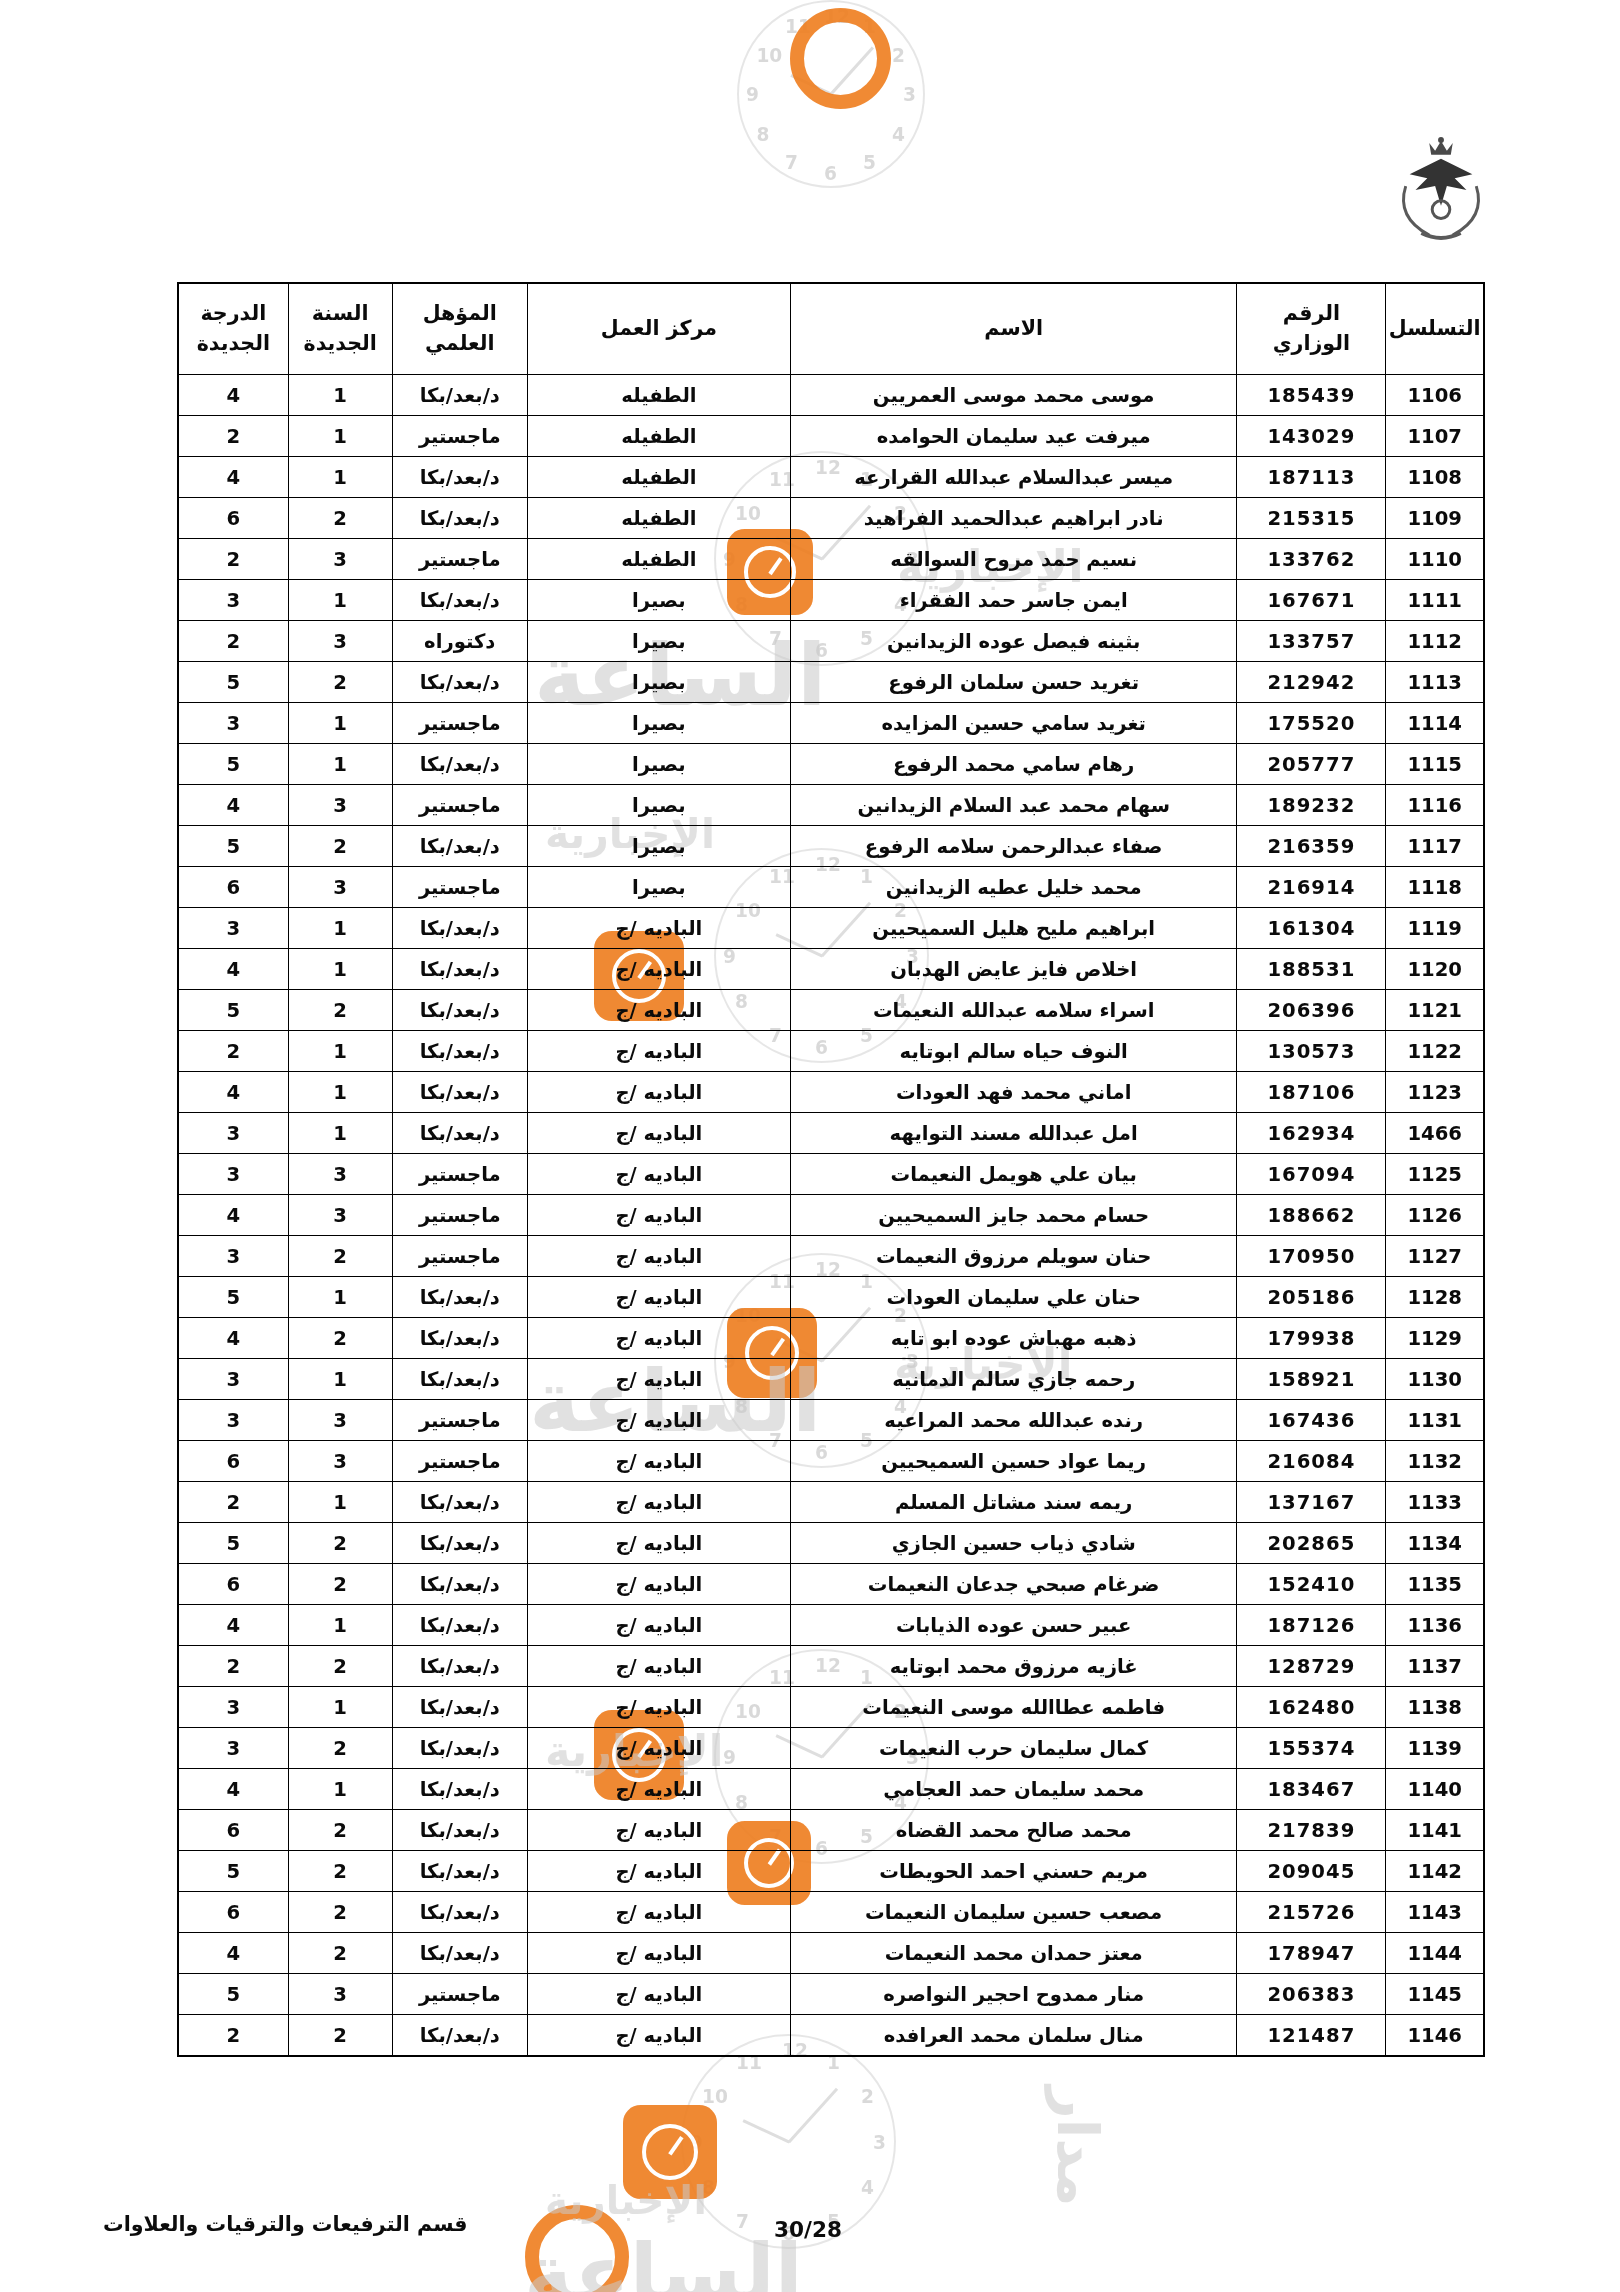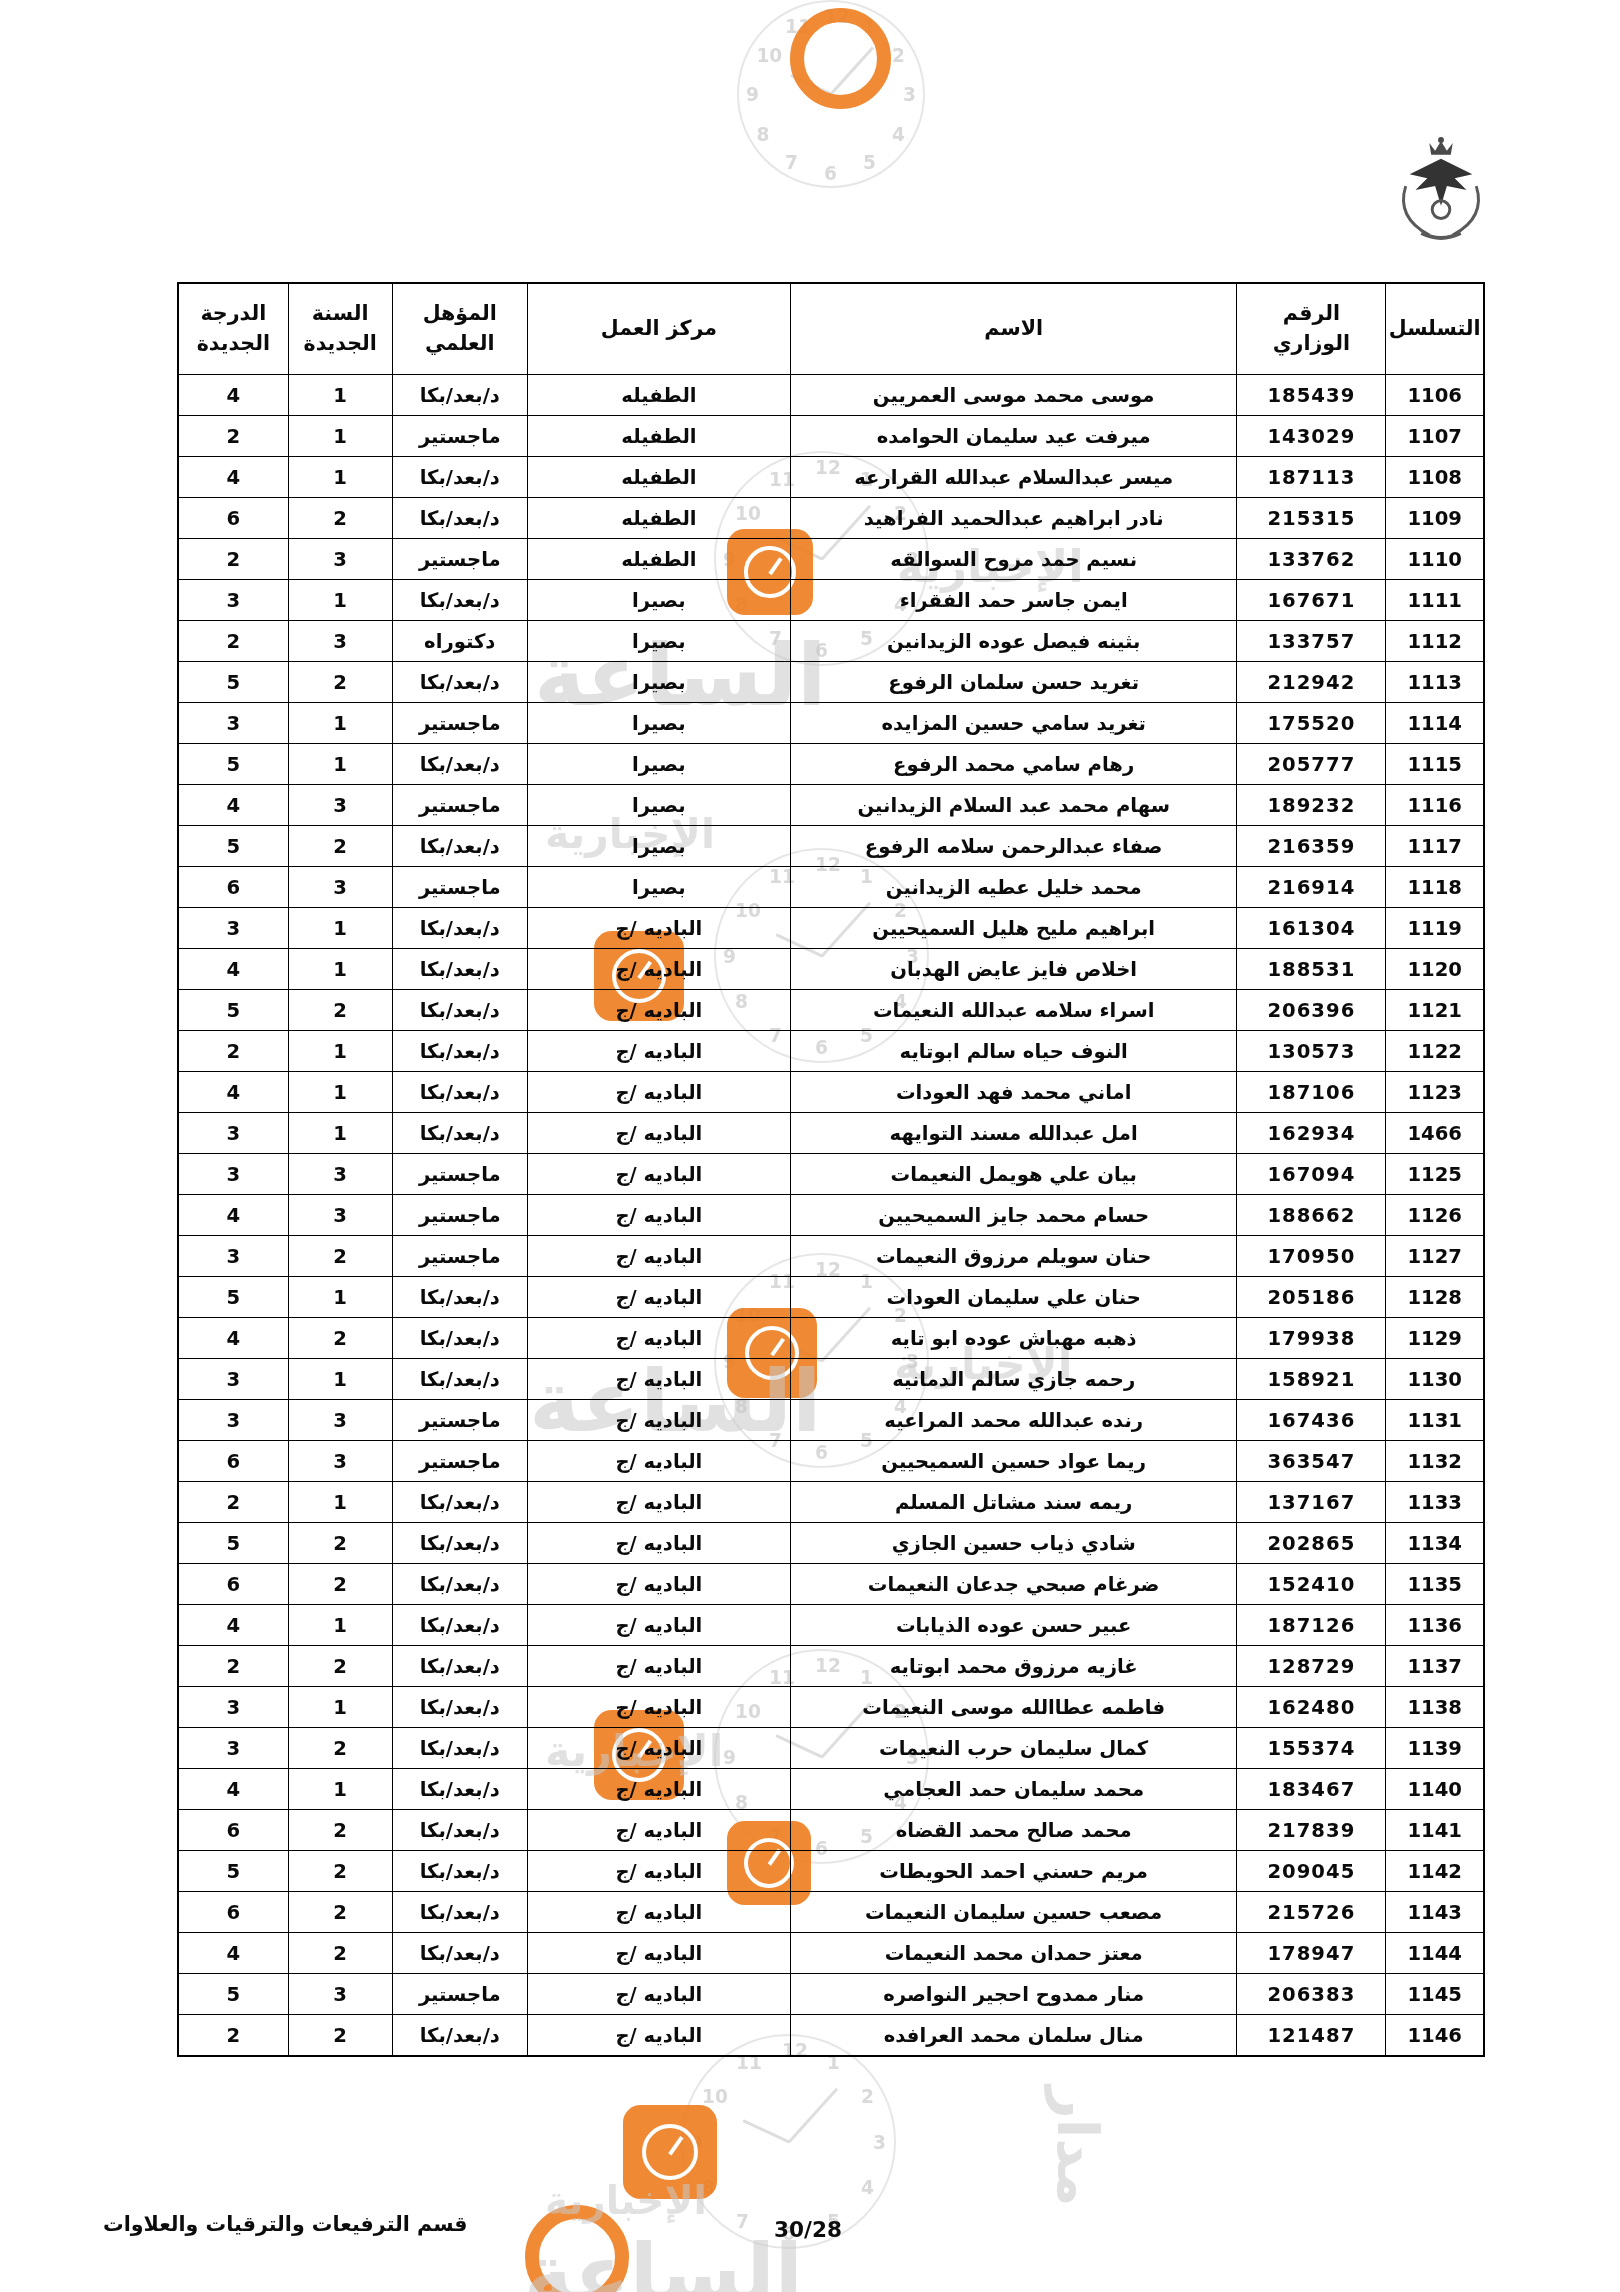--- a/index.html
+++ b/index.html
@@ -421,21 +421,21 @@
           <td class="col-serial">1131</td>
           <td class="col-ministry">167436</td>
           <td class="col-name">رنده عبدالله محمد المراعيه</td>
           <td class="col-center">الباديه /ج</td>
           <td class="col-qual">ماجستير</td>
           <td class="col-year">3</td>
           <td class="col-grade">3</td>
         </tr>
         <tr>
           <td class="col-serial">1132</td>
-          <td class="col-ministry">363547</td>
+          <td class="col-ministry">216084</td>
           <td class="col-name">ريما عواد حسين السميحيين</td>
           <td class="col-center">الباديه /ج</td>
           <td class="col-qual">ماجستير</td>
           <td class="col-year">3</td>
           <td class="col-grade">6</td>
         </tr>
         <tr>
           <td class="col-serial">1133</td>
           <td class="col-ministry">137167</td>
           <td class="col-name">ريمه سند مشاتل المسلم</td>

